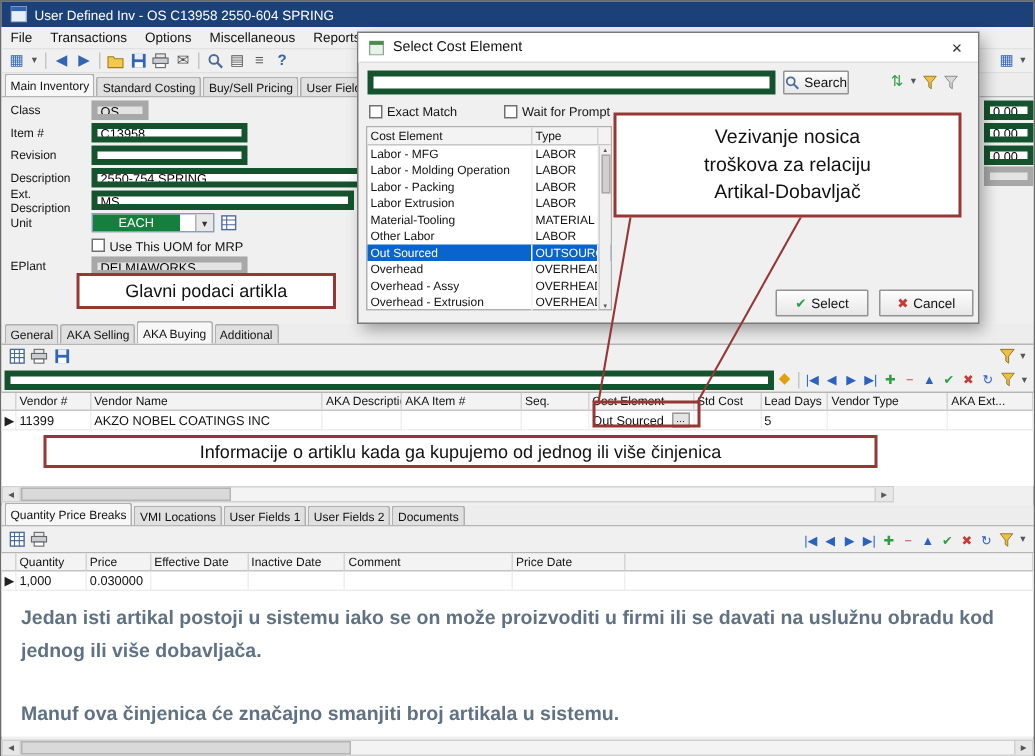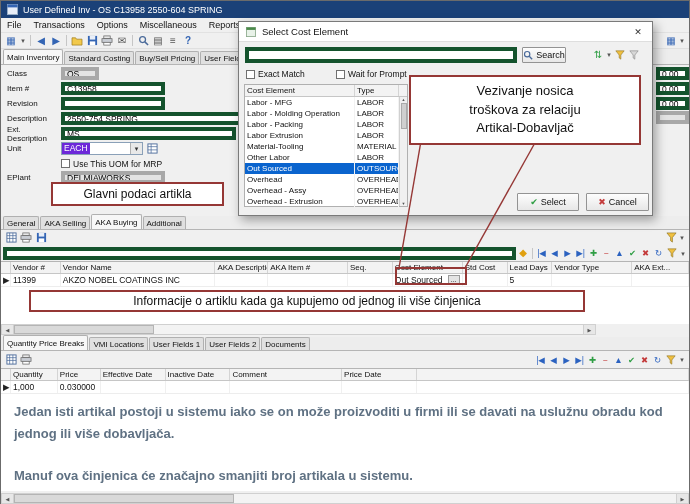--- a/index.html
+++ b/index.html
@@ -32,21 +32,21 @@
   .tab.active{background:#f7f7f7;height:15px;padding-top:3px}
 
   
   .form-panel{position:absolute;top:64px;left:0;right:0;height:151px;background:#f0f0f0}
   .frow{position:absolute;left:6px;height:13px;display:flex;align-items:center}
   .flabel{font-size:8px;width:54px;display:inline-block}
   .tb{height:13px;border:4px solid #14532d;background:#fff;font-family:"Liberation Sans",sans-serif;font-size:8.5px;padding:0 2px}
   .tb.dis{background:#e3e3e3;border-color:#a8a8a8}
   .num{text-align:left}
   .combo{display:inline-flex;height:13px;border:1px solid #8aa0b8;background:#fff;align-items:center}
-  .combo-val{font-size:8.5px;background:#6d28d9;color:#fff;padding:0 2px;height:11px;line-height:11px}
+  .combo-val{font-size:8.5px;background:#15803d;color:#fff;padding:0 17px;height:11px;line-height:11px}
   .combo-btn{width:12px;height:11px;background:#e8e8e8;border-left:1px solid #b0b0b0;display:inline-flex;align-items:center;justify-content:center;font-size:7px;color:#333}
   .cb{width:9px;height:9px;border:1px solid #707070;background:#fff;display:inline-block;margin-right:3px}
   .cblabel{font-size:8.5px}
 
   
   .grid-area{position:absolute;left:0;right:0;background:#fff;border-top:1px solid #b5b5b5}
   .g-head{display:flex;height:12px;background:#f3f3f3;border-bottom:1px solid #c6c6c6}
   .g-head .cell{font-size:8px;padding:1px 2px;border-right:1px solid #d4d4d4;white-space:nowrap;overflow:hidden}
   .g-row{display:flex;height:13px;border-bottom:1px solid #ededed}
   .g-row .cell{font-size:8.5px;padding:1px 2px;border-right:1px solid #f0f0f0;white-space:nowrap;overflow:hidden}

